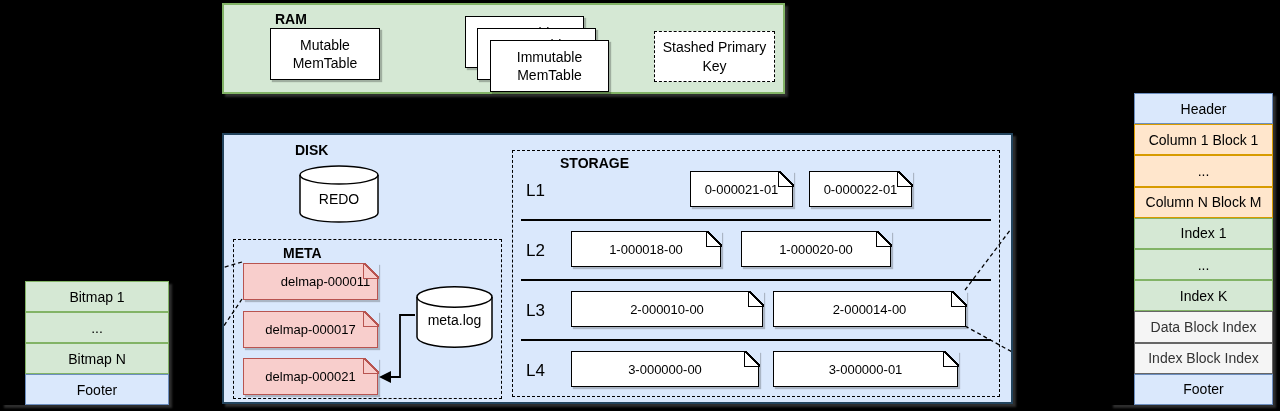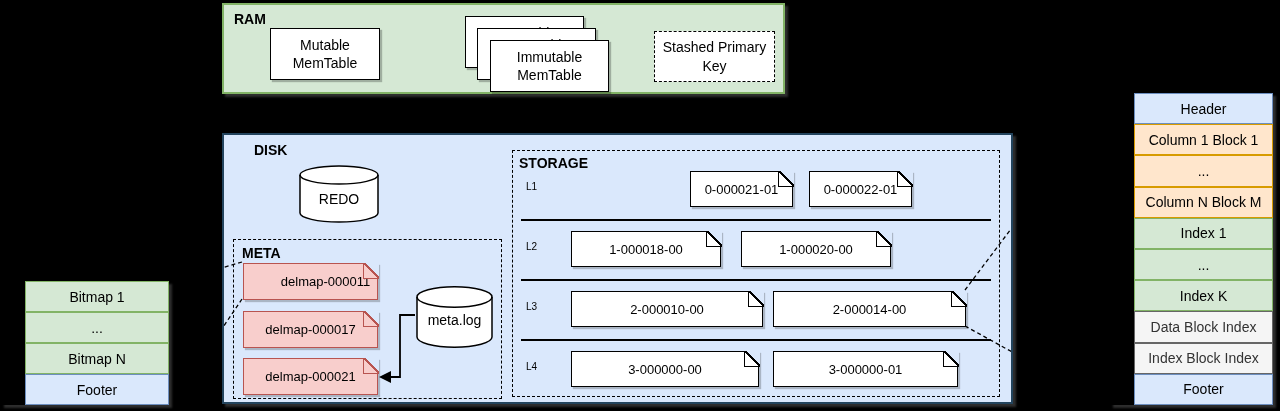--- a/index.html
+++ b/index.html
@@ -4,21 +4,21 @@
 <style>
   * { box-sizing: border-box; margin: 0; padding: 0; }
   html,body { background:#000; }
   #stage {
     position: relative; width: 1280px; height: 411px;
     background:#000; overflow: hidden;
     font-family: "Liberation Sans", sans-serif;
     color:#000; font-size:13.5px;
   }
   .big-box { position:absolute; border:2px solid; box-shadow:3px 3px 2px rgba(130,130,130,.35); }
-  .section-label { position:absolute; font-weight:bold; font-size:14px; }
+  .section-label { position:absolute; font-weight:bold; font-size:14px;margin-left:41px; }
   .plain-box {
     position:absolute; background:#fff; border:1.5px solid #000;
     display:flex; align-items:center; justify-content:center;
     text-align:center; line-height:1.3; font-size:14px;
     box-shadow:2px 2px 1px rgba(0,0,0,.25);
   }
   .dashed-box { border-style:dashed; box-shadow:none; }
   .group-box { position:absolute; border:1.5px dashed #000; }
   
   .note {
@@ -33,21 +33,21 @@
   }
   .note.pink { background:#f8cecc; border-color:#b85450; }
   .note.pink::before {
     background: linear-gradient(to bottom left, #dae8fc 0 45%, #b85450 45% 55%, #f8cecc 55%);
     border-left-color:#b85450; border-bottom-color:#b85450;
   }
   .cyl { position:absolute; }
   .cyl svg { position:absolute; inset:0; overflow:visible; }
   .cyl .cyl-label { position:absolute; left:0; right:0; text-align:center; font-size:14px; }
   .sep { position:absolute; height:2px; background:#000; }
-  .lvl-label { position:absolute; font-size:10px; }
+  .lvl-label { position:absolute; font-size:17px; }
   
   .stack-table { position:absolute; display:flex; flex-direction:column; box-shadow:3px 3px 2px rgba(130,130,130,.35);padding-left:24px; }
   .stack-table .row {
     flex:1; display:flex; align-items:center; justify-content:center;
     border:1px solid; font-size:14px;
   }
   .row.green  { background:#d5e8d4; border-color:#82b366; }
   .row.blue   { background:#dae8fc; border-color:#6c8ebf; }
   .row.orange { background:#ffe6cc; border-color:#d79b00; }
   .row.gray   { background:#f5f5f5; border-color:#666666; color:#333; }

